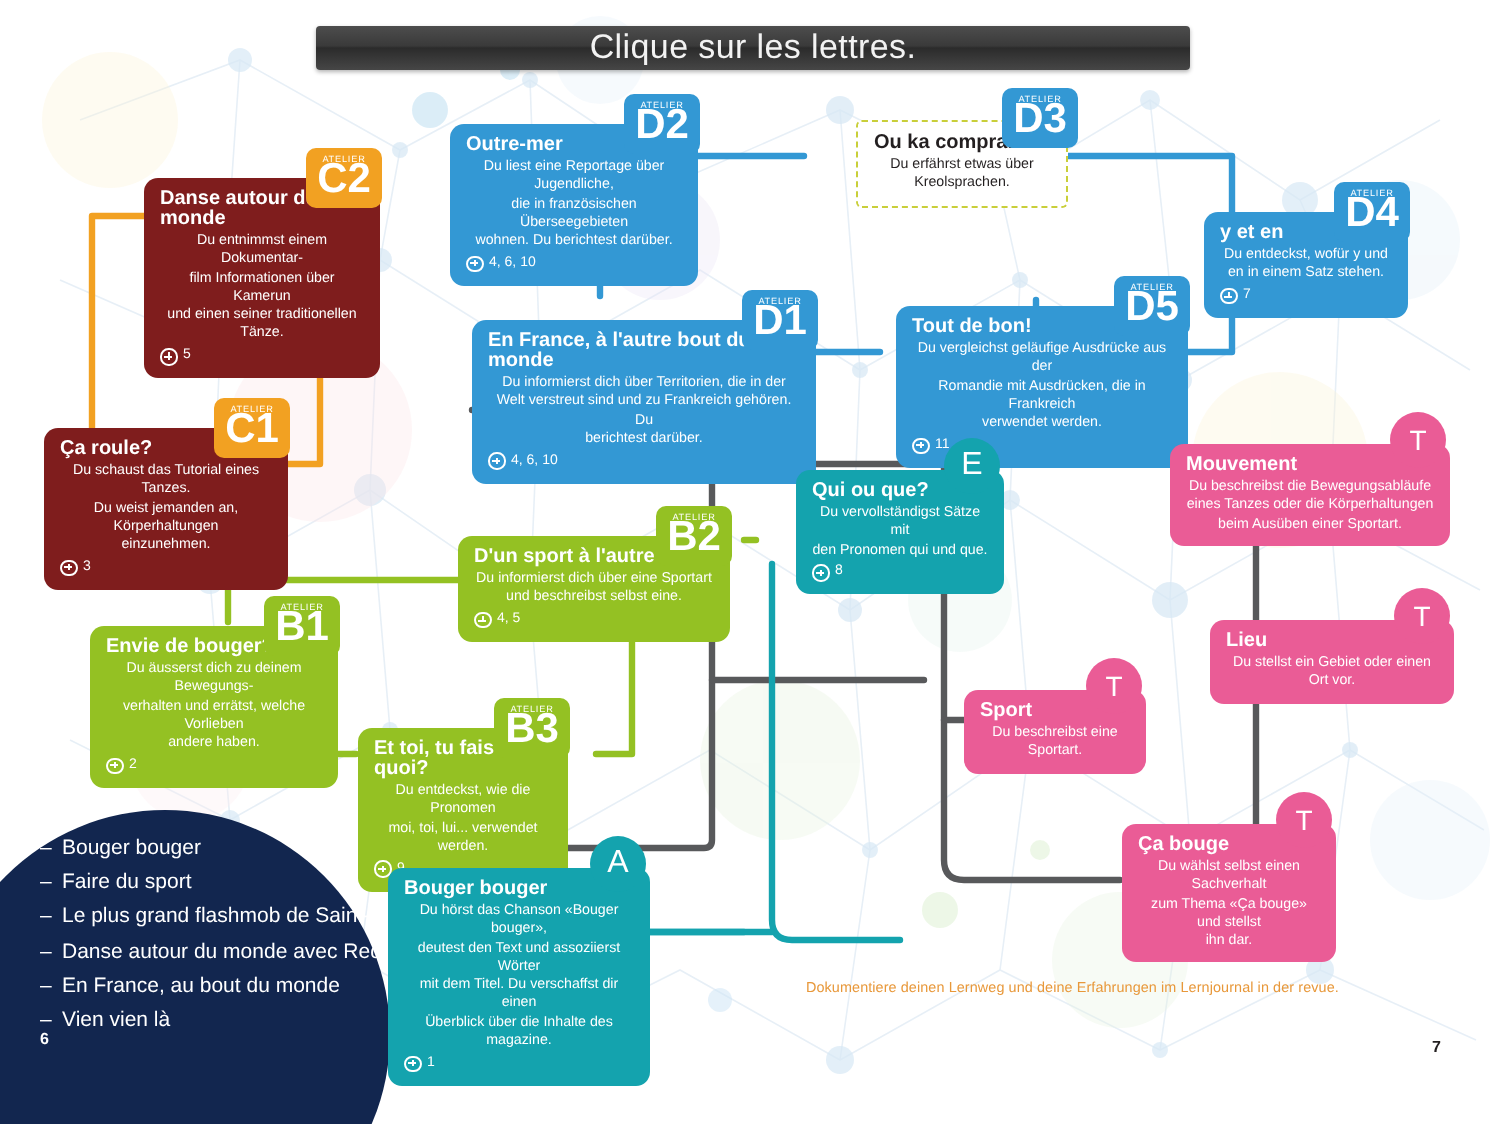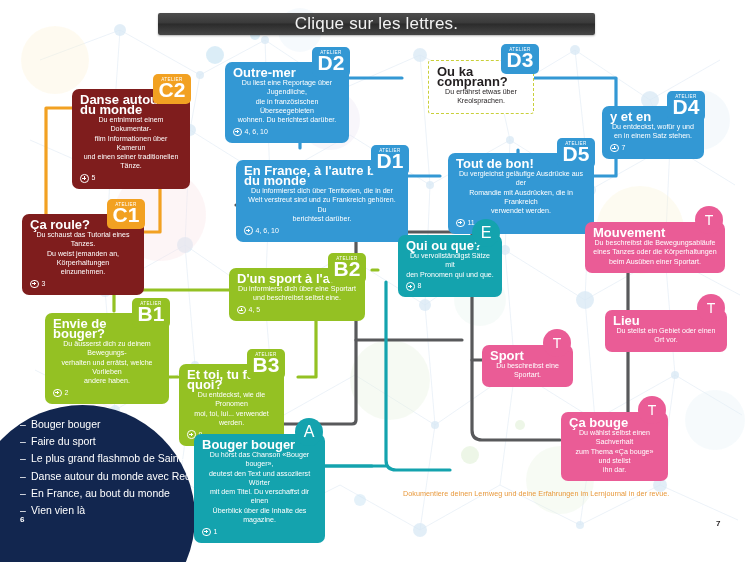--- a/index.html
+++ b/index.html
@@ -56,21 +56,21 @@
   }
 
   
   .card{
     position:absolute;z-index:30;
     border-radius:7px;
     color:#ffffff;
     box-sizing:border-box;
     padding:6px 8px 6px 8px;
   }
-  .card .ttl{font-size:13px;font-weight:bold;line-height:10px;margin-bottom:1px;}
+  .card .ttl{font-size:10px;font-weight:bold;line-height:10px;margin-bottom:1px;}
   .card .body{font-size:7.1px;line-height:9.3px;text-align:center;}
   .card .nums{font-size:7px;line-height:10px;margin-top:1.5px;display:flex;align-items:center;gap:3px;}
   .pg{
     display:inline-block;width:6.5px;height:6.5px;border-radius:50%;
     border:1px solid currentColor;position:relative;flex:none;
   }
   .pg::before,.pg::after{
     content:"";position:absolute;background:currentColor;
   }
   .pg::before{left:1.4px;top:2.75px;width:3.2px;height:1px;}

